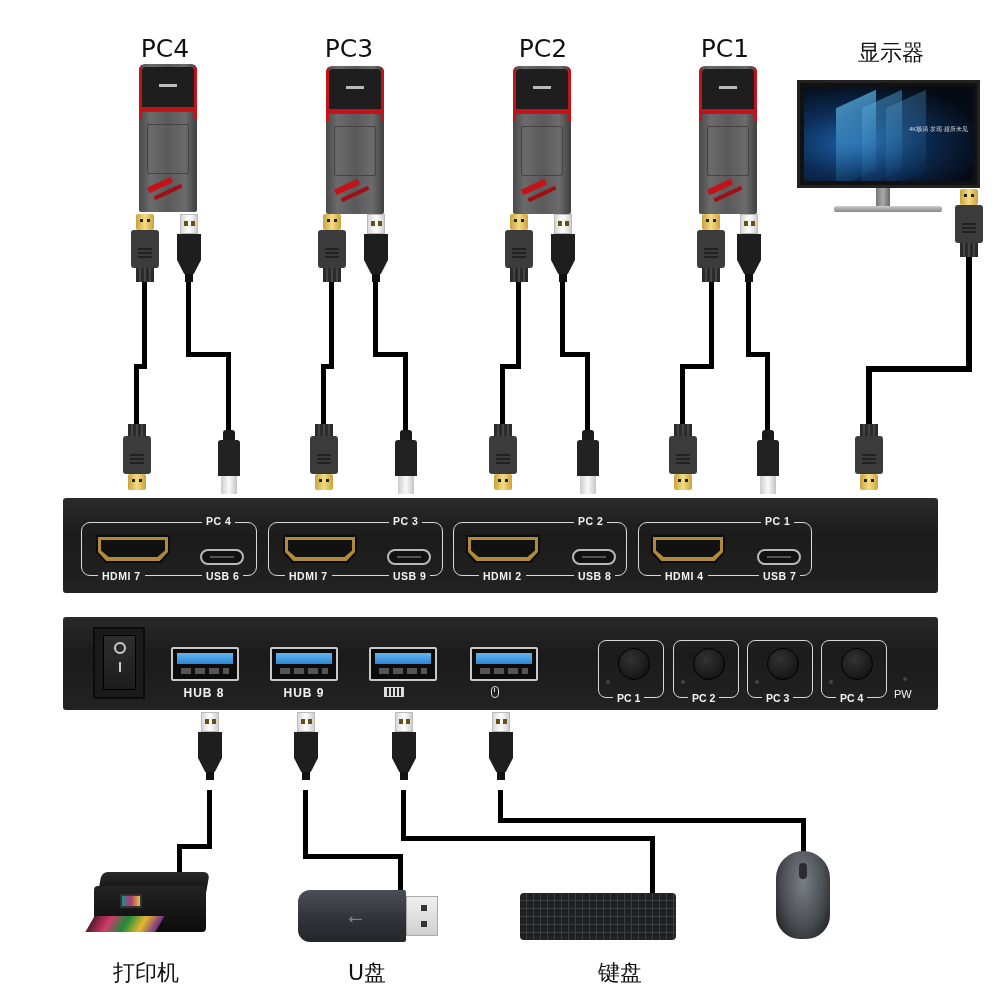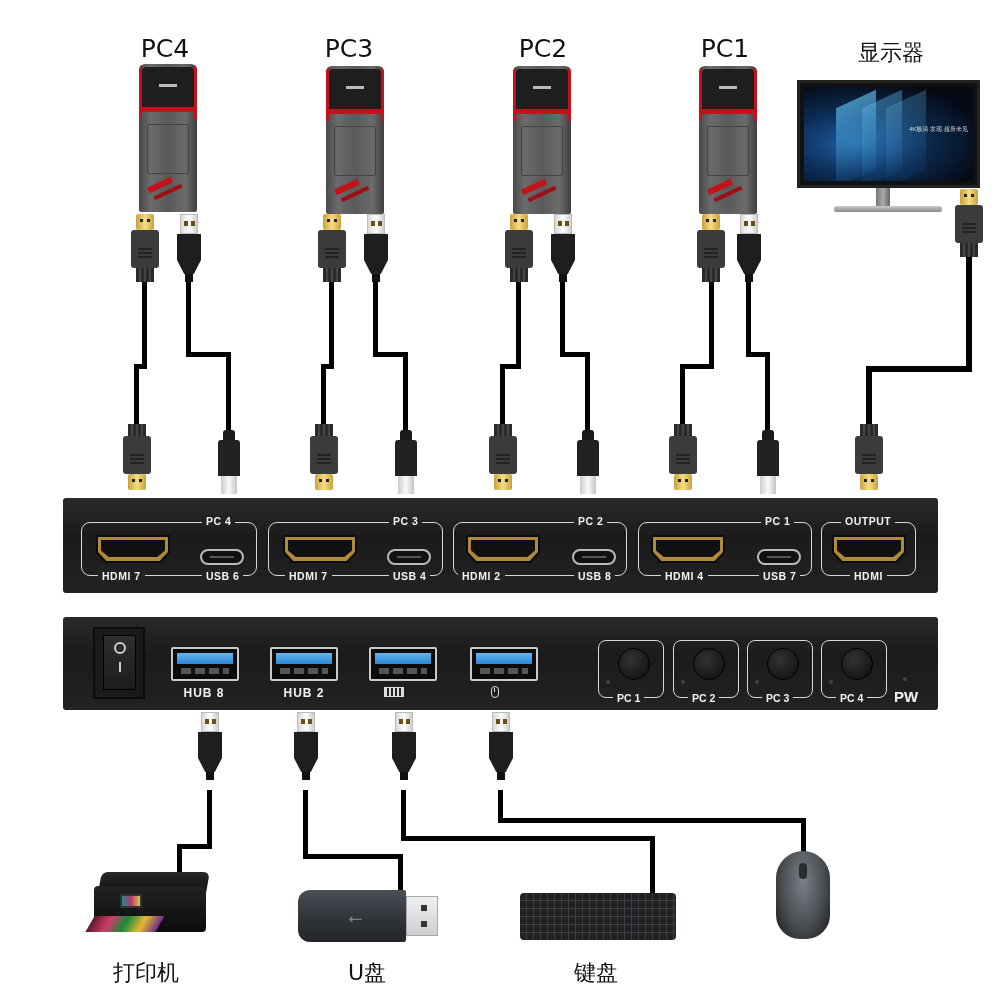--- a/index.html
+++ b/index.html
@@ -83,21 +83,21 @@
   .usb3::after { content: ""; position: absolute; left: 8px; right: 8px; top: 19px; height: 6px; background: repeating-linear-gradient(90deg,#555 0 10px,#111 10px 14px); }
   .port-label { position: absolute; top: 686px; color: #f2f2f2; font-size: 12px; font-weight: bold; letter-spacing: 1px; text-align: center; width: 68px; }
   .kb-icon { position: absolute; left: 384px; top: 687px; width: 20px; height: 10px; border: 1px solid #ddd; background: repeating-linear-gradient(90deg,#ddd 0 2px,#222 2px 4px); }
   .mouse-icon { position: absolute; left: 491px; top: 686px; width: 8px; height: 12px; border: 1.5px solid #ddd; border-radius: 4px; }
   .mouse-icon::after { content: ""; position: absolute; left: 2px; top: 1px; width: 1px; height: 4px; background: #ddd; }
 
   .btn-group { position: absolute; top: 640px; width: 66px; height: 58px; border: 1.5px solid #d8d8d8; border-radius: 8px; }
   .btn-group .btn { position: absolute; left: 19px; top: 7px; width: 32px; height: 32px; border-radius: 50%; background: radial-gradient(circle at 40% 35%,#333,#0c0c0c); border: 1px solid #000; cursor: pointer; }
   .btn-group .led { position: absolute; left: 7px; top: 39px; width: 4px; height: 4px; border-radius: 50%; background: #444; }
   .btn-group .lbl { position: absolute; bottom: -7px; left: 14px; background: #222; color: #f2f2f2; font-size: 10.5px; font-weight: bold; padding: 0 4px; }
-  .pw-label { position: absolute; left: 894px; top: 688px; color: #f2f2f2; font-size: 15px; font-weight: bold; }
+  .pw-label { position: absolute; left: 894px; top: 688px; color: #f2f2f2; font-size: 11px; font-weight: normal; }
   .pw-led { position: absolute; left: 903px; top: 677px; width: 4px; height: 4px; border-radius: 50%; background: #444; }
 
   
   .printer { position: absolute; left: 90px; top: 872px; width: 118px; height: 70px; }
   .printer .top { position: absolute; left: 10px; top: 0; width: 108px; height: 20px; background: linear-gradient(180deg,#2a2a2a,#111); border-radius: 6px 6px 0 0; transform: skewX(-10deg); }
   .printer .body { position: absolute; left: 4px; top: 14px; width: 112px; height: 46px; background: linear-gradient(180deg,#222,#0c0c0c); border-radius: 4px; }
   .printer .screen { position: absolute; left: 30px; top: 22px; width: 22px; height: 14px; background: linear-gradient(90deg,#1f8c8c,#b6376f,#d9c93e); border: 2px solid #333; }
   .printer .paper { position: absolute; left: 0; top: 44px; width: 70px; height: 16px; background: linear-gradient(90deg,#5a1a2a,#d23a6a,#1d8a3a,#e6b72e,#6c2a8c); transform: skewX(-30deg); }
   .usbstick { position: absolute; left: 298px; top: 890px; width: 140px; height: 52px; }
   .usbstick .body { position: absolute; left: 0; top: 0; width: 108px; height: 52px; background: linear-gradient(180deg,#4a4f55,#2e3237 60%,#23262a); border-radius: 12px 2px 2px 12px; }
@@ -302,61 +302,56 @@
     <div class="c-port" style="left:118px;top:26px;"></div>
     <span class="group-sub" style="left:16px;">HDMI 7</span>
     <span class="group-sub" style="left:120px;">USB 6</span>
   </div>
 
   <div class="group" style="left:205px;top:24px;width:175px;height:54px;">
     <span class="group-title" style="left:120px;">PC 3</span>
     <div class="hdmi-port" style="left:14px;top:12px;"></div>
     <div class="c-port" style="left:118px;top:26px;"></div>
     <span class="group-sub" style="left:16px;">HDMI 7</span>
-    <span class="group-sub" style="left:120px;">USB 4</span>
+    <span class="group-sub" style="left:120px;">USB 9</span>
   </div>
 
   <div class="group" style="left:390px;top:24px;width:174px;height:54px;">
     <span class="group-title" style="left:120px;">PC 2</span>
     <div class="hdmi-port" style="left:12px;top:12px;"></div>
     <div class="c-port" style="left:118px;top:26px;"></div>
-    <span class="group-sub" style="left:4px;">HDMI 2</span>
+    <span class="group-sub" style="left:25px;">HDMI 2</span>
     <span class="group-sub" style="left:120px;">USB 8</span>
   </div>
 
   <div class="group" style="left:575px;top:24px;width:174px;height:54px;">
     <span class="group-title" style="left:122px;">PC 1</span>
     <div class="hdmi-port" style="left:12px;top:12px;"></div>
     <div class="c-port" style="left:118px;top:26px;"></div>
     <span class="group-sub" style="left:22px;">HDMI 4</span>
     <span class="group-sub" style="left:120px;">USB 7</span>
   </div>
 
-  <div class="group" style="left:758px;top:24px;width:95px;height:54px;">
-    <span class="group-title" style="left:19px;">OUTPUT</span>
-    <div class="hdmi-port" style="left:10px;top:12px;"></div>
-    <span class="group-sub" style="left:28px;">HDMI</span>
-  </div>
 </div>
 
 <div class="kvm kvm-front"></div>
 
 <div class="switch">
   <div class="rocker">
     <div class="o"></div>
     <div class="i"></div>
   </div>
 </div>
 
 <div class="usb3" style="left:171px;"></div>
 <div class="usb3" style="left:270px;"></div>
 <div class="usb3" style="left:369px;"></div>
 <div class="usb3" style="left:470px;"></div>
 <div class="port-label" style="left:170px;">HUB 8</div>
-<div class="port-label" style="left:270px;">HUB 2</div>
+<div class="port-label" style="left:270px;">HUB 9</div>
 <div class="kb-icon"></div>
 <div class="mouse-icon"></div>
 
 <div class="btn-group" style="left:598px;">
   <div class="btn"></div>
   <div class="led"></div>
   <span class="lbl">PC 1</span>
 </div>
 <div class="btn-group" style="left:673px;">
   <div class="btn"></div>
@@ -425,14 +420,14 @@
     </div>
   <div class="plug"></div>
 </div>
 <div class="keyboard"></div>
 <div class="mouse">
     <div class="wheel"></div>
   </div>
 
 <div class="dev-label" style="left:86px;top:958px;">打印机</div>
 <div class="dev-label" style="left:307px;top:958px;">U盘</div>
-<div class="dev-label" style="left:536px;top:958px;">键盘</div>
+<div class="dev-label" style="left:560px;top:958px;">键盘</div>
 <div class="dev-label" style="left:742px;top:958px;margin-top:40px;">鼠标</div>
 
 </body></html>

